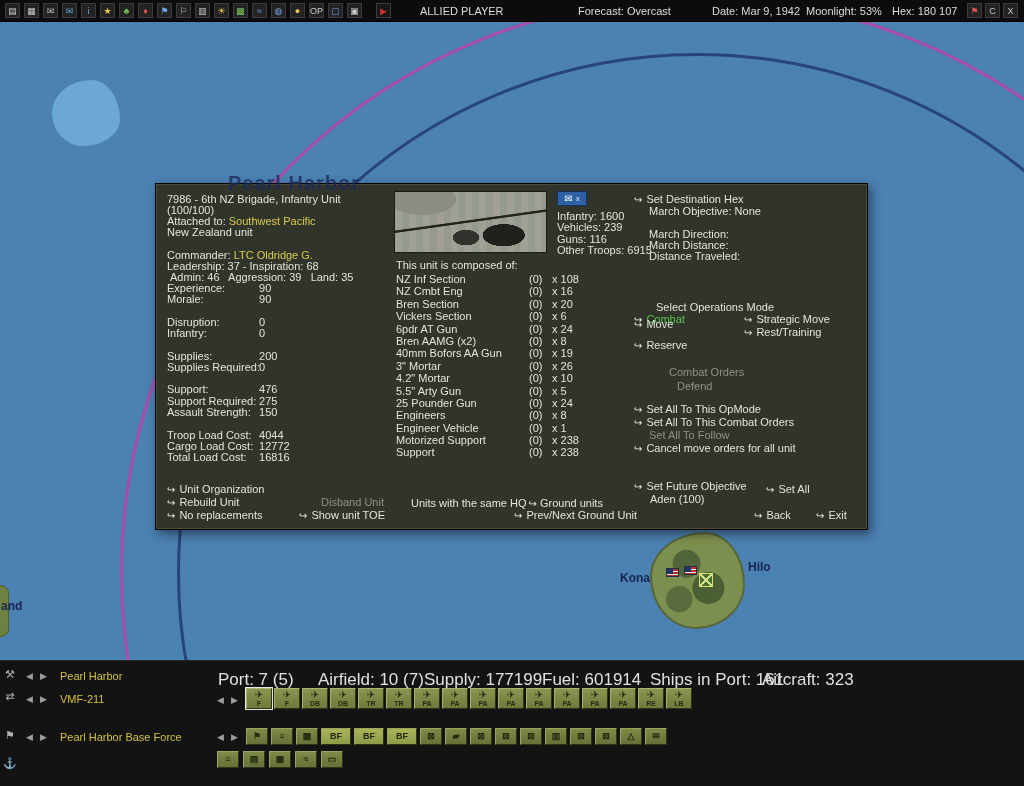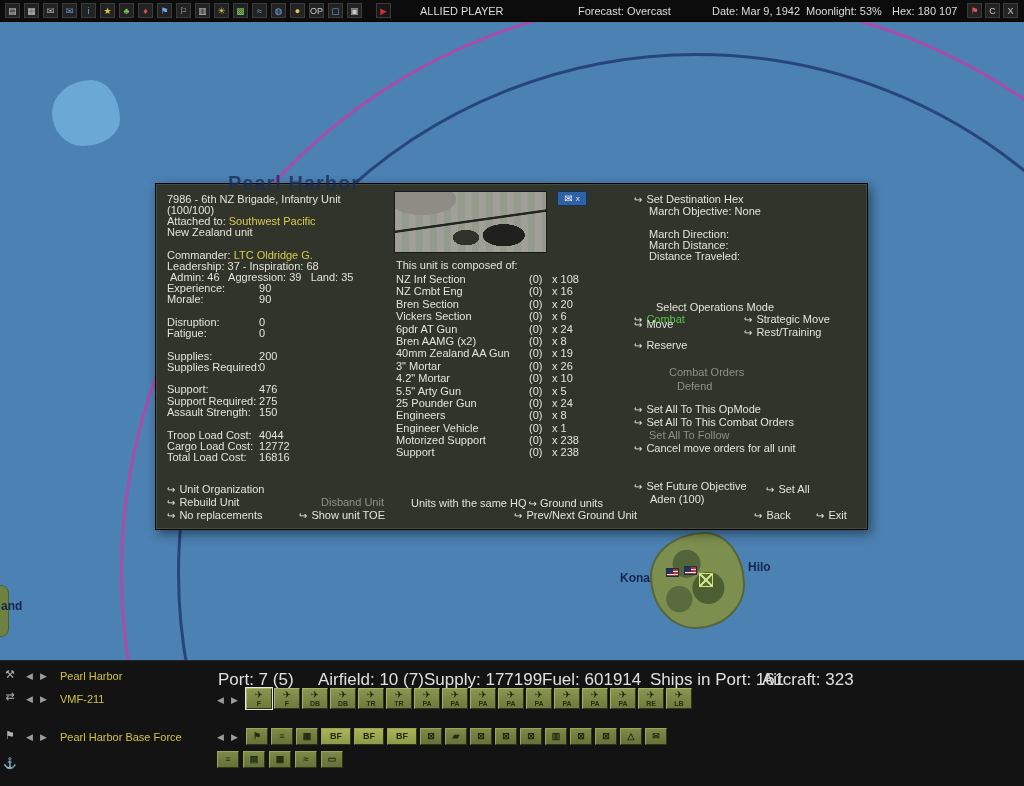--- a/index.html
+++ b/index.html
@@ -228,21 +228,21 @@
           <span class="slab" data-interactable="false">Morale:</span>
           <span data-interactable="false">90</span>
         </div>
 
         <div class="srow gap" data-interactable="false">
           <span class="slab" data-interactable="false">Disruption:</span>
           <span data-interactable="false">0</span>
         </div>
 
         <div class="srow" data-interactable="false">
-          <span class="slab" data-interactable="false">Fatigue:</span>
+          <span class="slab" data-interactable="false">Infantry:</span>
           <span data-interactable="false">0</span>
         </div>
 
         <div class="srow gap" data-interactable="false">
           <span class="slab" data-interactable="false">Supplies:</span>
           <span data-interactable="false">200</span>
         </div>
 
         <div class="srow" data-interactable="false">
           <span class="slab" data-interactable="false">Supplies Required:</span>
@@ -278,20 +278,30 @@
           <span class="slab" data-interactable="false">Total Load Cost:</span>
           <span data-interactable="false">16816</span>
         </div>
       </div>
 
     <div class="photo" data-interactable="false"></div>
     <div class="mailbtn" data-interactable="true">
       <span data-interactable="false">✉</span>
       <span class="mailx" data-interactable="false">x</span>
     </div>
+    <div class="totalshost" data-interactable="false">
+
+        <div class="trow" data-interactable="false">Infantry: 1600</div>
+
+        <div class="trow" data-interactable="false">Vehicles: 239</div>
+
+        <div class="trow" data-interactable="false">Guns: 116</div>
+
+        <div class="trow" data-interactable="false">Other Troops: 6915</div>
+      </div>
 
     <div class="d" style="left:240px;top:76px" data-interactable="false">This unit is composed of:</div>
     <div class="comphost" data-interactable="false">
 
         <div class="crow" data-interactable="false">
           <span class="cname" data-interactable="false">NZ Inf Section</span>
           <span class="cready" data-interactable="false">(0)</span>
           <span data-interactable="false">x 108</span>
         </div>
 
@@ -319,21 +329,21 @@
           <span data-interactable="false">x 24</span>
         </div>
 
         <div class="crow" data-interactable="false">
           <span class="cname" data-interactable="false">Bren AAMG (x2)</span>
           <span class="cready" data-interactable="false">(0)</span>
           <span data-interactable="false">x 8</span>
         </div>
 
         <div class="crow" data-interactable="false">
-          <span class="cname" data-interactable="false">40mm Zealand AA Gun</span>
+          <span class="cname" data-interactable="false">40mm Bofors AA Gun</span>
           <span class="cready" data-interactable="false">(0)</span>
           <span data-interactable="false">x 19</span>
         </div>
 
         <div class="crow" data-interactable="false">
           <span class="cname" data-interactable="false">3" Mortar</span>
           <span class="cready" data-interactable="false">(0)</span>
           <span data-interactable="false">x 26</span>
         </div>
 

